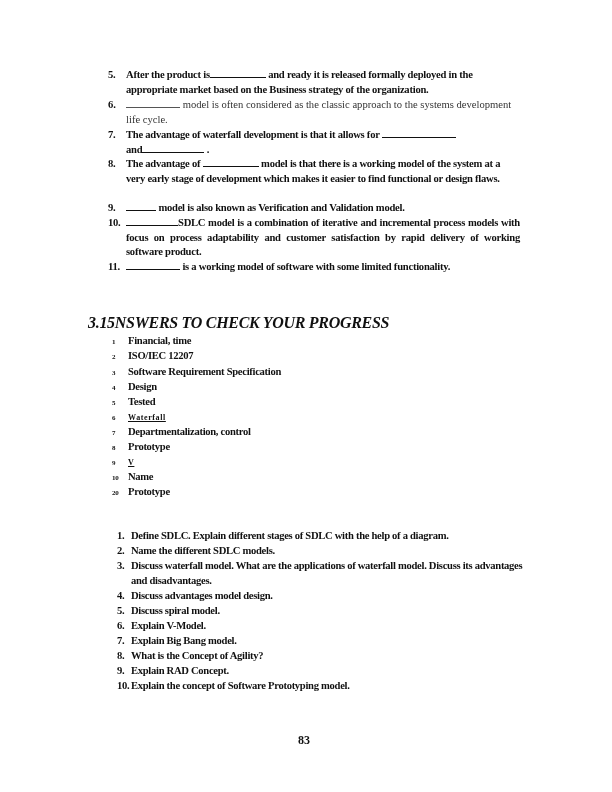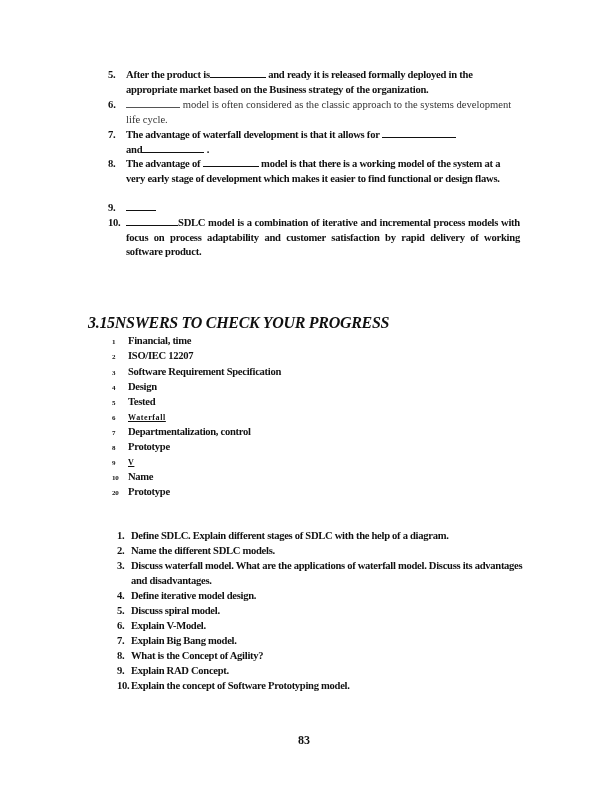--- a/index.html
+++ b/index.html
@@ -46,28 +46,32 @@
     <span class="txt"><span>The advantage of waterfall development is that it allows for </span><span class="blank" style="width:74px"></span><br><span>and</span><span class="blank" style="width:62px"></span><span> .</span></span>
   </div>
 
   <div class="q" style="top:157px;">
     <span class="num">8.</span>
     <span class="txt"><span>The advantage of </span><span class="blank" style="width:56px"></span><span> model is that there is a working model of the system at a very early stage of development which makes it easier to find functional or design flaws.</span></span>
   </div>
 
   <div class="q" style="top:201px;">
     <span class="num">9.</span>
-    <span class="txt"><span class="blank" style="width:30px"></span></span>
+    <span class="txt"><span class="blank" style="width:30px"></span><span> model is also known as Verification and Validation model.</span></span>
   </div>
 
   <div class="q justify" style="top:216px;">
     <span class="num">10.</span>
     <span class="txt"><span class="blank" style="width:52px"></span><span>SDLC model is a combination of iterative and incremental process models with focus on process adaptability and customer satisfaction by rapid delivery of working software product.</span></span>
   </div>
 
+  <div class="q" style="top:260px;">
+    <span class="num">11.</span>
+    <span class="txt"><span class="blank" style="width:54px"></span><span> is a working model of software with some limited functionality.</span></span>
+  </div>
 
   <div class="h" style="top:314px;">3.15NSWERS TO CHECK YOUR PROGRESS</div>
 
   <div>
     <div class="ans" style="top:333px;"><span class="n">1</span><span class="t">Financial, time</span></div>
     <div class="ans" style="top:348px;"><span class="n">2</span><span class="t">ISO/IEC 12207</span></div>
     <div class="ans" style="top:364px;"><span class="n">3</span><span class="t">Software Requirement Specification</span></div>
     <div class="ans" style="top:379px;"><span class="n">4</span><span class="t">Design</span></div>
     <div class="ans" style="top:394px;"><span class="n">5</span><span class="t">Tested</span></div>
     <div class="ans" style="top:409px;"><span class="n">6</span><span class="t small">Waterfall</span></div>
@@ -87,21 +91,21 @@
     <div class="mq" style="top:543px;">
         <span class="n">2.</span>
         <span class="t">Name the different SDLC models.</span>
       </div>
     <div class="mq" style="top:558px;">
         <span class="n">3.</span>
         <span class="t">Discuss waterfall model. What are the applications of waterfall model. Discuss its advantages and disadvantages.</span>
       </div>
     <div class="mq" style="top:588px;">
         <span class="n">4.</span>
-        <span class="t">Define iterative model design.</span>
+        <span class="t">Discuss advantages model design.</span>
       </div>
     <div class="mq" style="top:603px;">
         <span class="n">5.</span>
         <span class="t">Discuss spiral model.</span>
       </div>
     <div class="mq" style="top:618px;">
         <span class="n">6.</span>
         <span class="t">Explain V-Model.</span>
       </div>
     <div class="mq" style="top:633px;">

